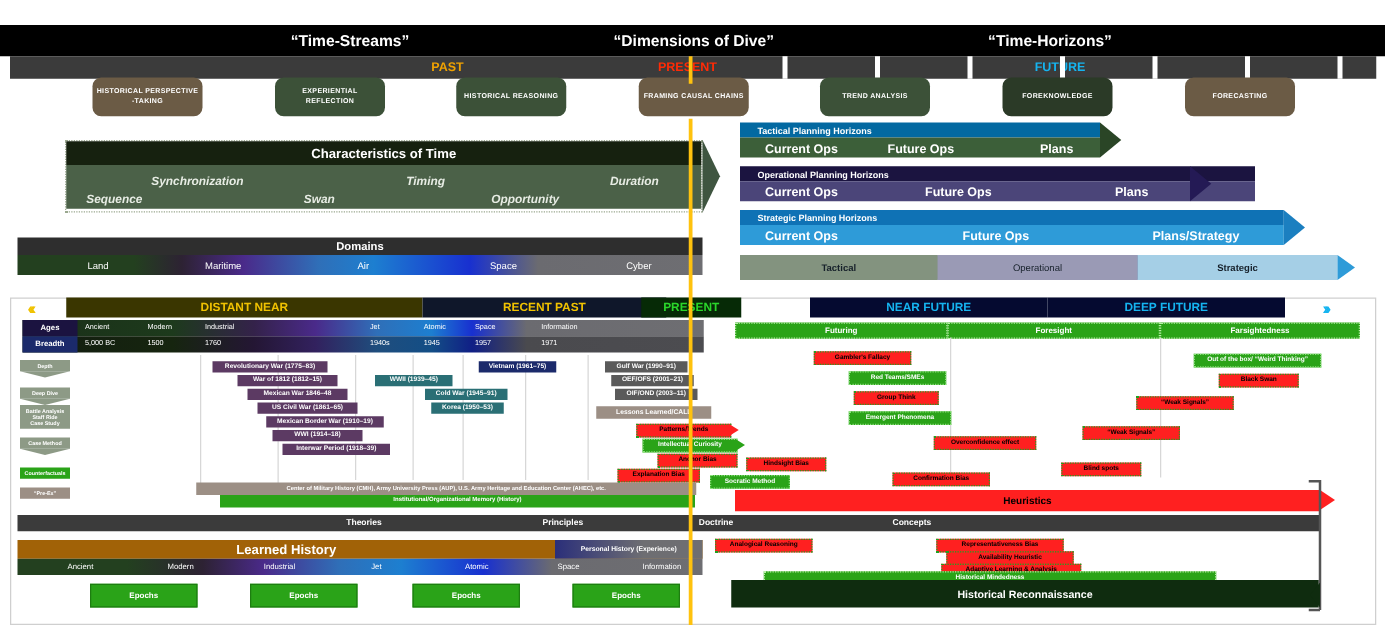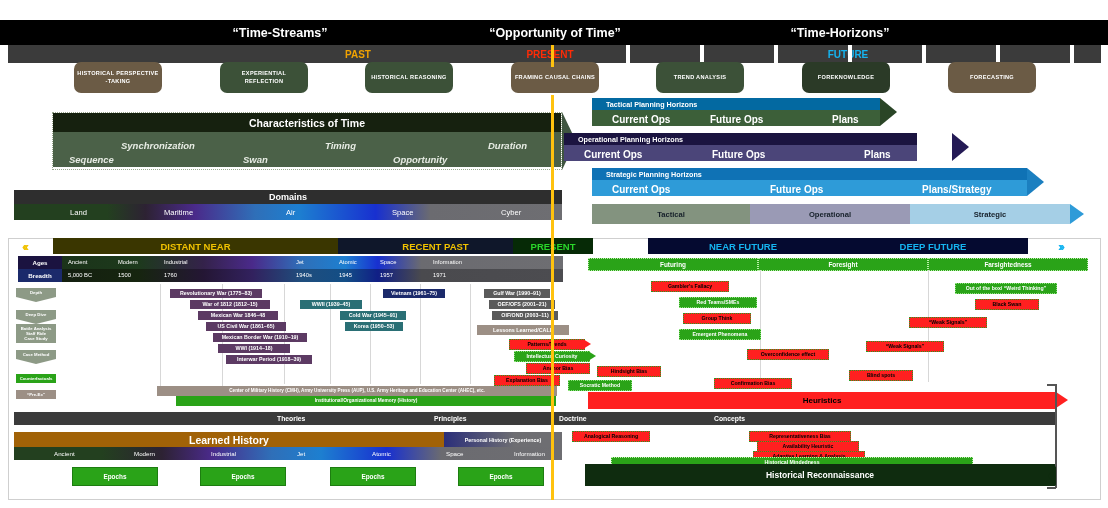--- a/index.html
+++ b/index.html
@@ -108,21 +108,21 @@
 
   
   .chev{position:absolute;font-weight:bold;}
 </style>
 </head>
 <body>
 
 <div class="abs" id="banner"></div>
 <div id="banner-segs">
     <div class="abs ctr banner-t" style="left:155px;top:20px;width:250px;height:25px;">“Time-Streams”</div>
-    <div class="abs ctr banner-t" style="left:425px;top:20px;width:260px;height:25px;">“Opportunity of Time”</div>
+    <div class="abs ctr banner-t" style="left:425px;top:20px;width:260px;height:25px;">“Dimensions of Dive”</div>
     <div class="abs ctr banner-t" style="left:715px;top:20px;width:250px;height:25px;">“Time-Horizons”</div>
   </div>
 
 <div class="abs" id="pfbar">
   <div class="abs ctr pf-past" style="left:300px;top:0;width:100px;height:18px;">PAST</div>
   <div class="abs ctr pf-pres" style="left:492px;top:0;width:100px;height:18px;">PRESENT</div>
   <div class="abs ctr pf-fut" style="left:790px;top:0;width:100px;height:18px;">FUTURE</div>
 </div>
 
 <div class="abs" style="left:626px;top:45px;width:4px;height:18px;background:#fff;"></div>
@@ -159,21 +159,21 @@
 <div id="horizons">
     <div class="abs" style="left:592px;top:98px;width:288px;">
       <div class="ph-head lft" style="background:#0369a1;">Tactical Planning Horizons</div>
       <div class="ph-body" style="background:#3c5f39;">
         <div class="ph-lbl" style="left:20px;">Current Ops</div>
         <div class="ph-lbl" style="left:118px;">Future Ops</div>
         <div class="ph-lbl" style="left:240px;">Plans</div>
       </div>
     </div>
     <div class="abs" style="left:880px;top:98px;width:0;height:0;border-top:14px solid transparent;border-bottom:14px solid transparent;border-left:17px solid #2a4526;"></div>
-    <div class="abs" style="left:564px;top:133px;width:353px;">
+    <div class="abs" style="left:592px;top:133px;width:412px;">
       <div class="ph-head lft" style="background:#1b1440;">Operational Planning Horizons</div>
       <div class="ph-body" style="background:#4b4579;">
         <div class="ph-lbl" style="left:20px;">Current Ops</div>
         <div class="ph-lbl" style="left:148px;">Future Ops</div>
         <div class="ph-lbl" style="left:300px;">Plans</div>
       </div>
     </div>
     <div class="abs" style="left:952px;top:133px;width:0;height:0;border-top:14px solid transparent;border-bottom:14px solid transparent;border-left:17px solid #241a55;"></div>
     <div class="abs" style="left:592px;top:168px;width:435px;">
       <div class="ph-head lft" style="background:#0f72b5;">Strategic Planning Horizons</div>
@@ -193,21 +193,21 @@
       <div class="dom-l" style="left:150px;">Maritime</div>
       <div class="dom-l" style="left:272px;">Air</div>
       <div class="dom-l" style="left:378px;">Space</div>
       <div class="dom-l" style="left:487px;">Cyber</div>
     </div>
 </div>
 
 <div id="toebar">
     <div class="abs ctr" style="left:592px;top:204px;width:158px;height:20px;background:#83937f;color:#16202a;font-weight:bold;font-size:7.6px;">Tactical</div>
     <div class="abs" style="left:750px;top:204px;width:0;height:0;border-top:10px solid transparent;border-bottom:10px solid transparent;border-left:14px solid #3f5b33;"></div>
-    <div class="abs ctr" style="left:750px;top:204px;width:160px;height:20px;background:#9a9ab5;color:#16202a;font-weight:bold;font-size:7.6px;">Operational</div>
+    <div class="abs ctr" style="left:750px;top:204px;width:160px;height:20px;background:#9a9ab5;color:#16202a;font-weight:normal;font-size:7.6px;">Operational</div>
     <div class="abs" style="left:910px;top:204px;width:0;height:0;border-top:10px solid transparent;border-bottom:10px solid transparent;border-left:14px solid #2b2060;"></div>
     <div class="abs ctr" style="left:910px;top:204px;width:160px;height:20px;background:#a5cfe6;color:#16202a;font-weight:bold;font-size:7.6px;">Strategic</div>
     <div class="abs" style="left:1070px;top:204px;width:0;height:0;border-top:10px solid transparent;border-bottom:10px solid transparent;border-left:14px solid #2e9bd8;"></div>
   </div>
 
 <div class="abs" id="panel"></div>
 
 <div id="eras" class="abs">
     <div class="abs ctr era-t" style="left:45px;top:0;width:285px;height:16px;color:#f0c200;background:#3a3600;">DISTANT NEAR</div>
     <div class="abs ctr era-t" style="left:330px;top:0;width:195px;height:16px;color:#f0c200;background:#0f172a;">RECENT PAST</div>

